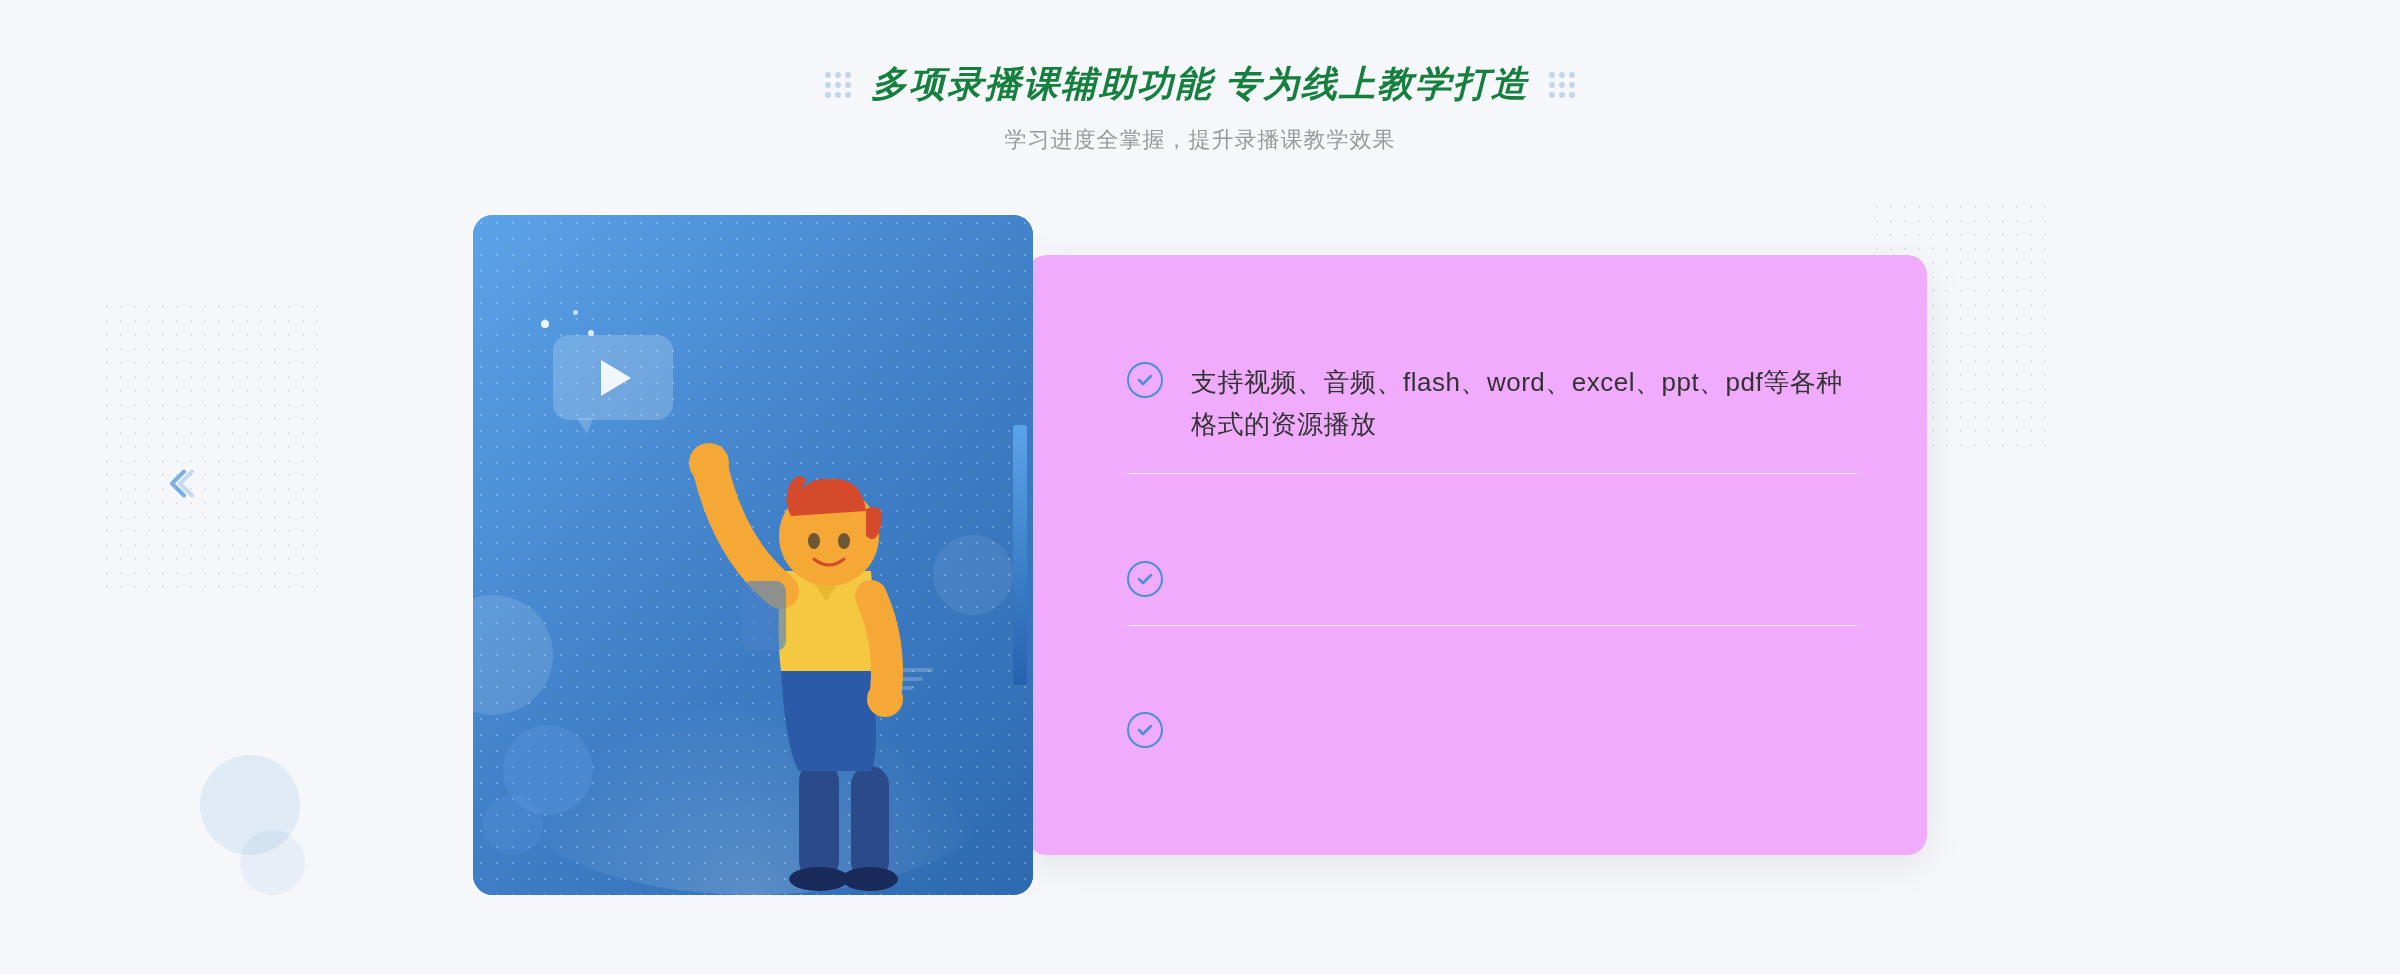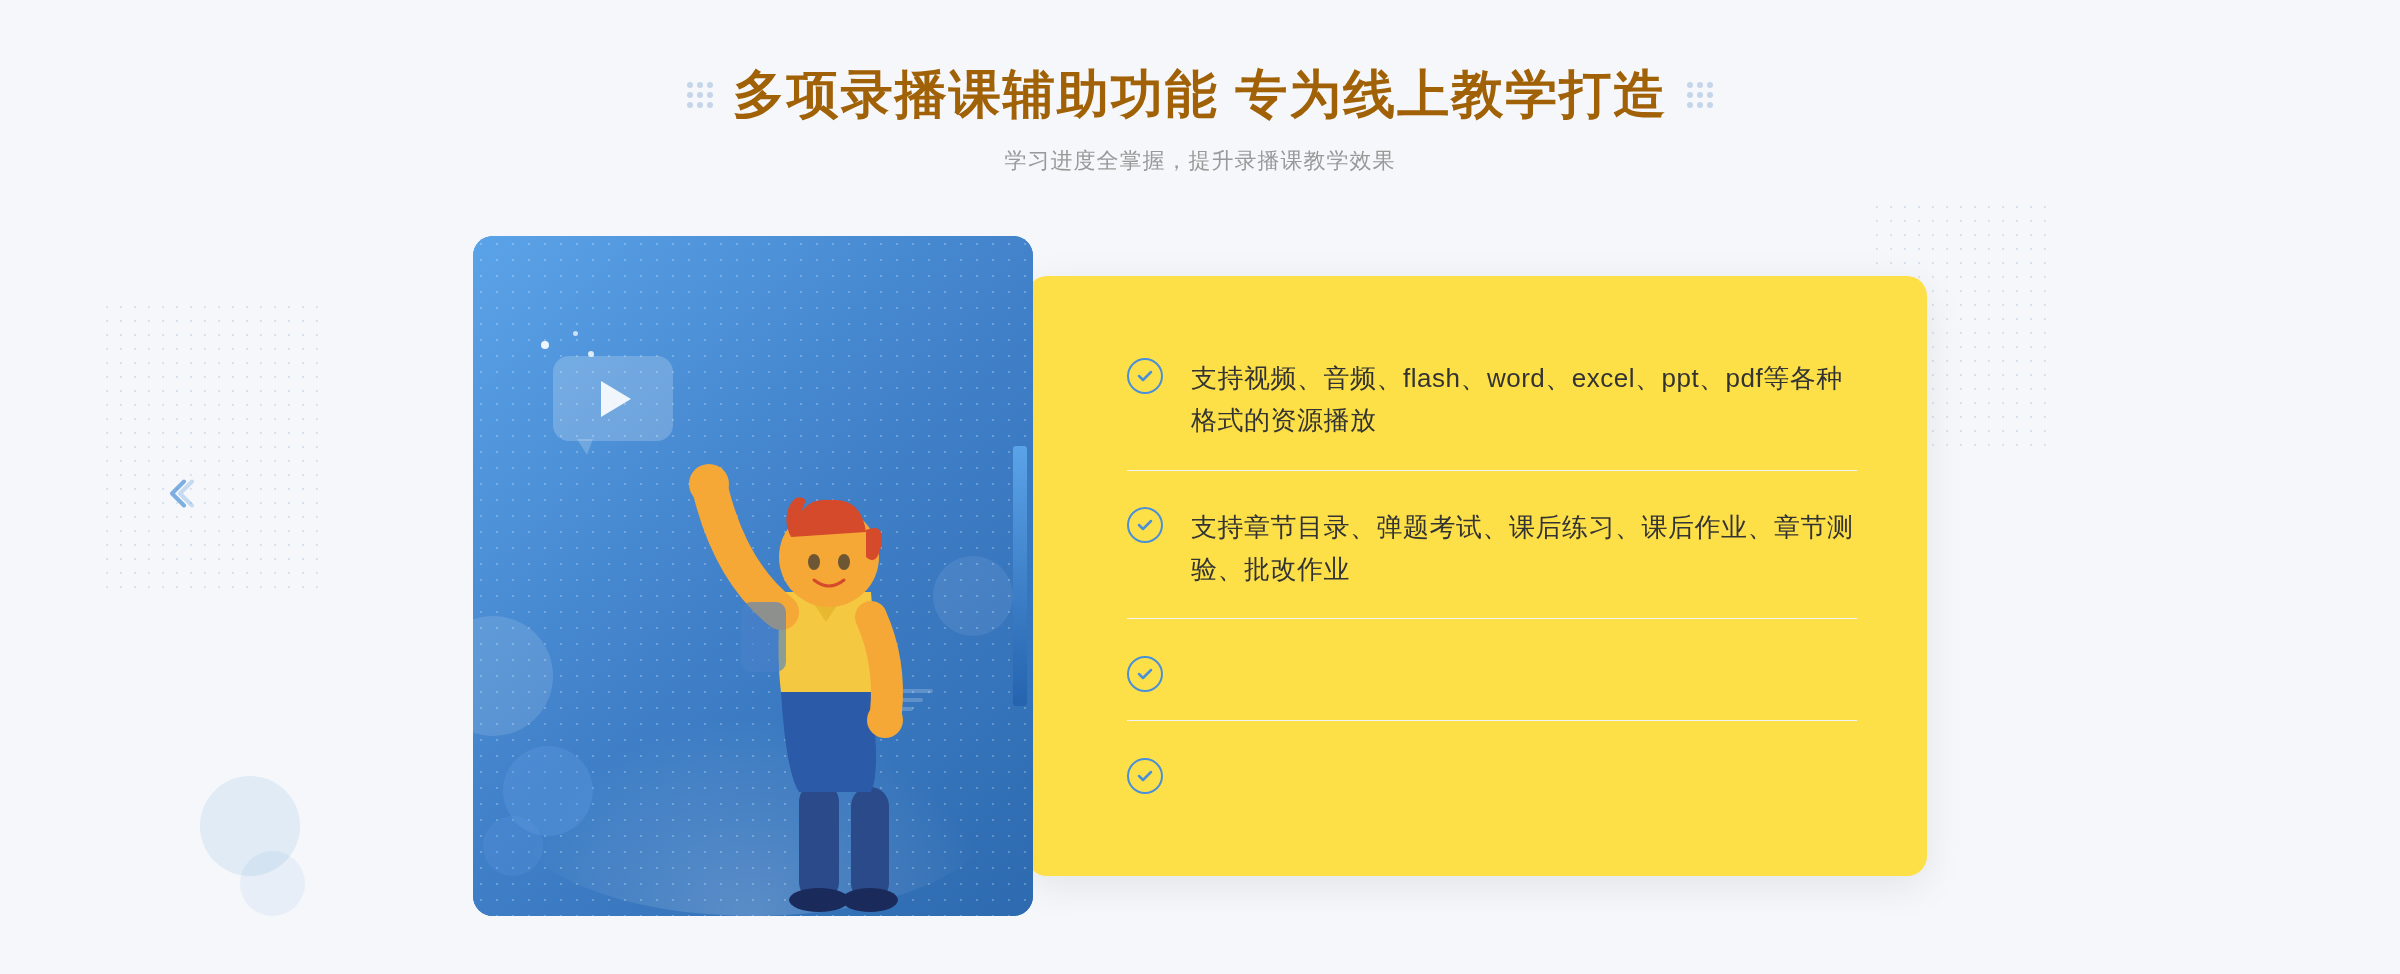--- a/index.html
+++ b/index.html
@@ -83,24 +83,25 @@
     }
 
     .decorator-dot {
       width: 6px;
       height: 6px;
       border-radius: 50%;
       background-color: #c5d5ea;
     }
 
     .main-title {
-      font-size: 52px;
+      font-size: 36px;
       font-weight: 700;
-      color: #a16207;
+      color: #15803d;
       letter-spacing: 2px;
+      font-style: italic;
     }
 
     .main-subtitle {
       font-size: 22px;
       color: #999;
       margin-top: 16px;
       font-weight: 400;
       letter-spacing: 1px;
     }
 
@@ -215,21 +216,21 @@
       top: 50%;
       transform: translateY(-50%);
       color: #4a90d9;
       font-size: 36px;
       opacity: 0.7;
     }
 
     
     .features-panel {
       width: 900px;
-      background: #fde047;
+      background: #f0abfc;
       border-radius: 20px;
       padding: 50px 70px 50px 100px;
       box-shadow: 0 10px 40px rgba(0,0,0,0.08);
       z-index: 1;
       min-height: 600px;
       display: flex;
       flex-direction: column;
       justify-content: space-around;
     }
 
@@ -409,28 +410,20 @@
 
         <div class="feature-item">
           <div class="check-circle">
             <svg width="22" height="22" viewBox="0 0 22 22" fill="none">
               <path d="M5 11 L9 15 L17 7" stroke="#4a90d9" stroke-width="2.5" stroke-linecap="round" stroke-linejoin="round"></path>
             </svg>
           </div>
           <span class="feature-text">支持视频、音频、flash、word、excel、ppt、pdf等各种格式的资源播放</span>
         </div>
 
-        <div class="feature-item">
-          <div class="check-circle">
-            <svg width="22" height="22" viewBox="0 0 22 22" fill="none">
-              <path d="M5 11 L9 15 L17 7" stroke="#4a90d9" stroke-width="2.5" stroke-linecap="round" stroke-linejoin="round"></path>
-            </svg>
-          </div>
-          <span class="feature-text">支持章节目录、弹题考试、课后练习、课后作业、章节测验、批改作业</span>
-        </div>
 
         <div class="feature-item">
           <div class="check-circle">
             <svg width="22" height="22" viewBox="0 0 22 22" fill="none">
               <path d="M5 11 L9 15 L17 7" stroke="#4a90d9" stroke-width="2.5" stroke-linecap="round" stroke-linejoin="round"></path>
             </svg>
           </div>
         </div>
 
         <div class="feature-item">

